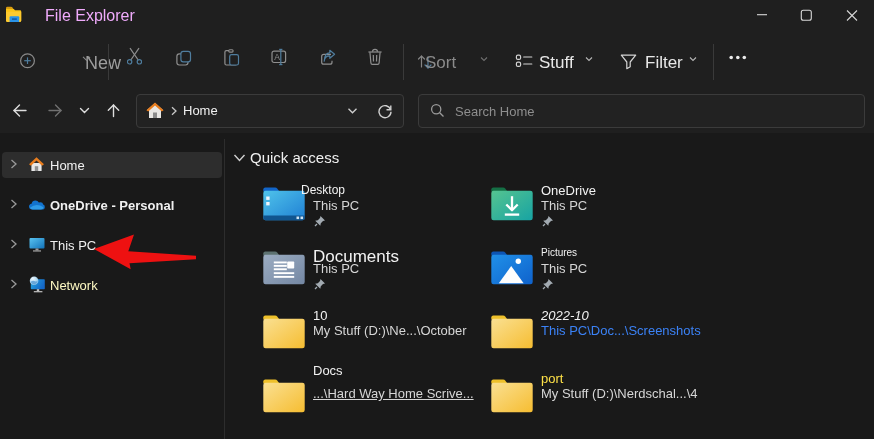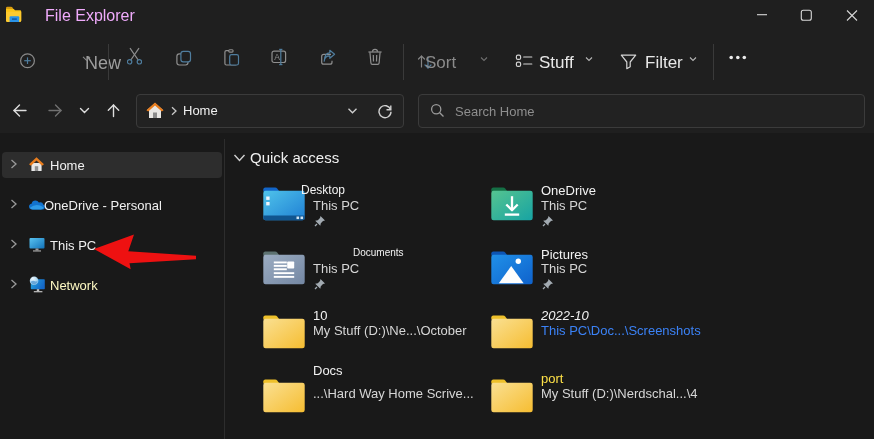--- a/index.html
+++ b/index.html
@@ -192,21 +192,21 @@
   <path d="M2.4 6 L12.6 6 L12.6 14 L2.4 14 Z" fill="#e8e8e8"></path>
   <path d="M7.5 0.3 L15 7.2 L13 8.7 L7.5 3.4 L2 8.7 L0 7.2 Z" fill="#e87d1e"></path>
   <rect x="5.8" y="9.2" width="3.4" height="4.8" fill="#909090"></rect>
 </svg>
 <div class="abs" style="left:50px;top:158px;font-size:13px;color:#f0f0f0;">Home</div>
 
 <svg class="abs" style="left:28px;top:198px;" width="17" height="12" viewBox="0 0 17 12">
   <path d="M4.5 11.5 Q1 11.5 1 8.6 Q1 6 3.6 5.7 Q4.3 2.6 7.4 2.6 Q9.8 2.6 10.9 4.6 Q11.5 4.2 12.5 4.2 Q14.8 4.2 15.2 6.5 Q16.8 7 16.8 8.9 Q16.8 11.5 13.9 11.5 Z" fill="#1273ce"></path>
   <path d="M2 9.8 Q8 4.5 15.5 9.2 Q15 11.5 13 11.5 L4.5 11.5 Q2.5 11.5 2 9.8 Z" fill="#2e9be8"></path>
 </svg>
-<div class="abs" style="left:44px;top:198px;font-size:13px;color:#f0f0f0;">OneDrive - Personal</div>
+<div class="abs" style="left:50px;top:198px;font-size:13px;color:#f0f0f0;font-weight:bold;">OneDrive - Personal</div>
 
 <svg class="abs" style="left:29px;top:237px;" width="16" height="15" viewBox="0 0 16 15">
   <defs>
       <linearGradient id="scr" x1="0" y1="0" x2="1" y2="1">
     <stop offset="0" stop-color="#59c3f0"></stop>
         <stop offset="1" stop-color="#1272b8"></stop>
   </linearGradient>
     </defs>
   <rect x="0.5" y="1" width="15" height="10.5" rx="1" fill="url(#scr)"></rect>
   <rect x="6.5" y="11.5" width="3" height="2" fill="#9a9a9a"></rect>
@@ -298,40 +298,40 @@
   <rect x="0.3" y="3.7" width="41.4" height="29.6" rx="2.3" fill="url(#doc)"></rect>
   <g fill="#ffffff">
     <rect x="10.8" y="10.5" width="13" height="1.9"></rect>
     <rect x="10.8" y="13.9" width="13" height="1.9"></rect>
     <rect x="10.8" y="17.3" width="13" height="1.9"></rect>
     <rect x="24.2" y="10.5" width="7" height="7" rx="0.8"></rect>
     <rect x="10.8" y="21.2" width="20.4" height="1.9"></rect>
     <rect x="10.8" y="24.9" width="20.4" height="1.9"></rect>
   </g>
 </svg>
-<div class="abs" style="left:313px;top:246.5px;font-size:10px;color:#f2f2f2;margin-left:40px;">Documents</div>
+<div class="abs" style="left:313px;top:246.5px;font-size:17px;color:#f2f2f2;">Documents</div>
 <div class="abs" style="left:313px;top:261px;font-size:13px;color:#d6d6d6;">This PC</div>
 <svg class="abs" style="left:314px;top:278px;" width="12" height="12" viewBox="0 0 12 12">
   <path d="M6.5 1 L11 5.5 L9 6 L6.8 8.2 L6.3 10.8 L1.2 5.7 L3.8 5.2 L6 3 Z" fill="#a2aab1"></path>
   <line x1="3" y1="9" x2="1" y2="11" stroke="#a2aab1" stroke-width="1.2"></line>
 </svg>
 
 <svg class="abs" style="left:491px;top:251px;" width="42" height="34" viewBox="0 0 42 34">
   <defs>
     <linearGradient id="pic" x1="0" y1="0" x2="1" y2="1">
         <stop offset="0" stop-color="#2090e8"></stop>
         <stop offset="1" stop-color="#0f62cc"></stop>
       </linearGradient>
   </defs>
   <path d="M0.3 2.5 Q0.3 0.5 2.3 0.5 L12 0.5 Q13.5 0.5 14.4 1.7 L16.4 4.4 L0.3 4.4 Z" fill="#0d55b4"></path>
   <rect x="0.3" y="3.7" width="41.4" height="29.6" rx="2.3" fill="url(#pic)"></rect>
   <circle cx="27.3" cy="10.3" r="2.7" fill="#ffffff"></circle>
   <path d="M20.2 15 L32.6 32.2 L7.8 32.2 Z" fill="#fdfdfd"></path>
 </svg>
-<div class="abs" style="left:541px;top:246.5px;font-size:13px;color:#f2f2f2;">Pictures</div>
+<div class="abs" style="left:541px;top:246.5px;font-size:10px;color:#f2f2f2;">Pictures</div>
 <div class="abs" style="left:541px;top:261px;font-size:13px;color:#d6d6d6;">This PC</div>
 <svg class="abs" style="left:542px;top:278px;" width="12" height="12" viewBox="0 0 12 12">
   <path d="M6.5 1 L11 5.5 L9 6 L6.8 8.2 L6.3 10.8 L1.2 5.7 L3.8 5.2 L6 3 Z" fill="#a2aab1"></path>
   <line x1="3" y1="9" x2="1" y2="11" stroke="#a2aab1" stroke-width="1.2"></line>
 </svg>
 
 <svg class="abs" style="left:263px;top:315px;" width="42" height="34" viewBox="0 0 42 34">
   <defs>
     <linearGradient id="yf" x1="0" y1="0" x2="1" y2="1">
         <stop offset="0" stop-color="#fae092"></stop>
@@ -349,20 +349,20 @@
   <rect x="0.3" y="3.7" width="41.4" height="29.6" rx="2.3" fill="url(#yf)"></rect>
 </svg>
 <div class="abs" style="left:541px;top:308px;font-size:13px;color:#f2f2f2;font-style:italic;">2022-10</div>
 <div class="abs" style="left:541px;top:323px;font-size:13px;color:#3b82f6;">This PC\Doc...\Screenshots</div>
 
 <svg class="abs" style="left:263px;top:379px;" width="42" height="34" viewBox="0 0 42 34">
   <path d="M0.3 2.5 Q0.3 0.5 2.3 0.5 L12 0.5 Q13.5 0.5 14.4 1.7 L16.4 4.4 L0.3 4.4 Z" fill="#eec02a"></path>
   <rect x="0.3" y="3.7" width="41.4" height="29.6" rx="2.3" fill="url(#yf)"></rect>
 </svg>
 <div class="abs" style="left:313px;top:363px;font-size:13px;color:#f2f2f2;">Docs</div>
-<div class="abs" style="left:313px;top:386px;font-size:13px;color:#d6d6d6;">...\Hard Way Home Scrive...</div>
+<div class="abs" style="left:313px;top:386px;font-size:13px;color:#d6d6d6;text-decoration:underline;">...\Hard Way Home Scrive...</div>
 
 <svg class="abs" style="left:491px;top:379px;" width="42" height="34" viewBox="0 0 42 34">
   <path d="M0.3 2.5 Q0.3 0.5 2.3 0.5 L12 0.5 Q13.5 0.5 14.4 1.7 L16.4 4.4 L0.3 4.4 Z" fill="#eec02a"></path>
   <rect x="0.3" y="3.7" width="41.4" height="29.6" rx="2.3" fill="url(#yf)"></rect>
 </svg>
 <div class="abs" style="left:541px;top:371px;font-size:13px;color:#fde047;">port</div>
 <div class="abs" style="left:541px;top:386px;font-size:13px;color:#d6d6d6;">My Stuff (D:)\Nerdschal...\4</div>
 
 </body></html>

